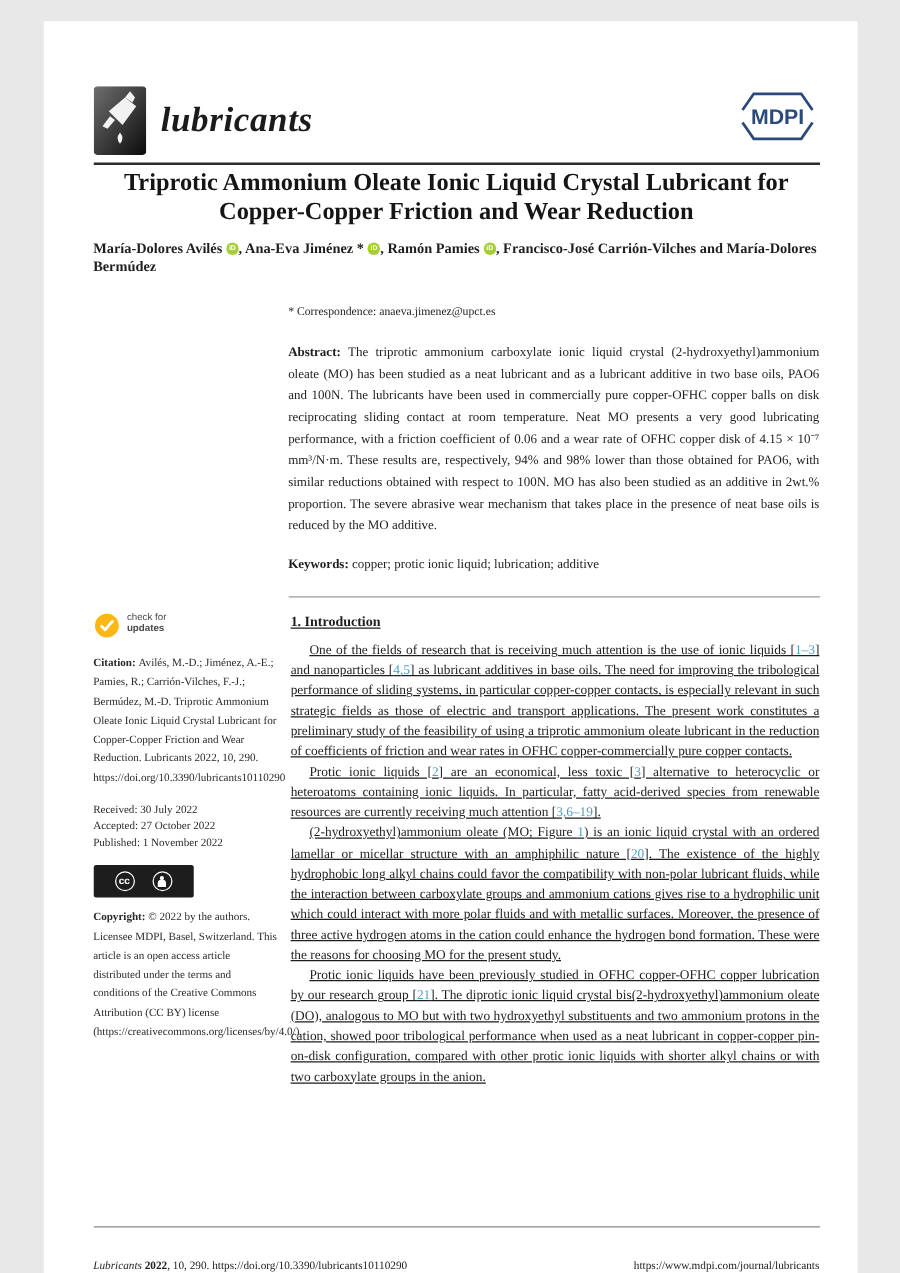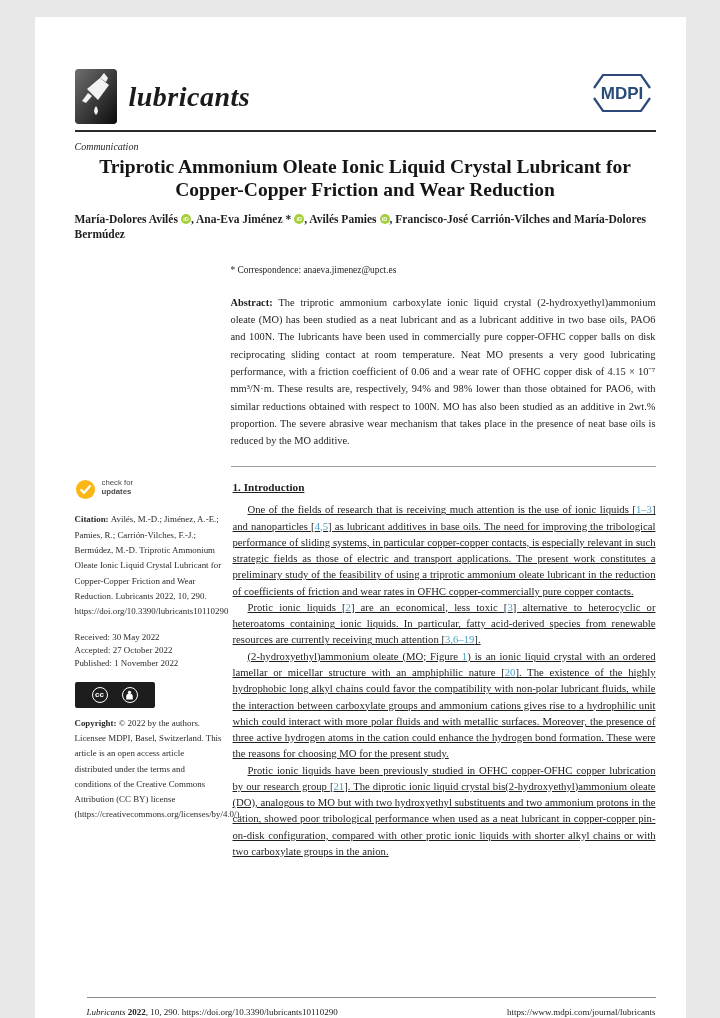--- a/index.html
+++ b/index.html
@@ -58,22 +58,22 @@
         padding:0 10px;box-sizing:border-box;margin:4px 0 8px 0;}
   .cc-circ{width:16px;height:16px;border:1.6px solid #fff;border-radius:50%;
         color:#fff;font-family:"Liberation Sans",sans-serif;font-size:8px;
         font-weight:bold;text-align:center;line-height:16px;box-sizing:border-box;
         display:flex;align-items:center;justify-content:center;}
 
   .ref{color:#4d9fc7;}
   a,.linkish{color:inherit;text-decoration:none;}
 
   
-  .footer{position:absolute;left:52px;right:30px;bottom:18px;
-        border-top:1px solid #8a8a8a;padding-top:9px;display:flex;
+  .footer{position:absolute;left:40px;right:30px;bottom:18px;
+        border-top:1px solid #8a8a8a;padding-top:25px;display:flex;
         justify-content:space-between;font-size:9px;color:#222;}
   .it{font-style:italic;} .bd{font-weight:bold;}
 </style>
 </head>
 <body>
 
 <div class="page">
   <div class="inner">
 
     <div class="hdr">
@@ -94,31 +94,33 @@
         <span class="journal-name">lubricants</span>
       </div>
       <svg width="68" height="48" viewBox="0 0 68 48">
         <polyline points="6,19 15,6 53,6 62,19" fill="none" stroke="#2b4a7a" stroke-width="2.2"></polyline>
         <polyline points="6,29 15,42 53,42 62,29" fill="none" stroke="#2b4a7a" stroke-width="2.2"></polyline>
         <text x="34" y="30" text-anchor="middle" font-family="Liberation Sans, sans-serif" font-size="17" font-weight="bold" fill="#2b4a7a">MDPI</text>
       </svg>
     </div>
     <hr class="hdr-rule">
 
-    <div class="article-type">Communication</div>
     <div class="title">Triprotic Ammonium Oleate Ionic Liquid Crystal Lubricant for Copper-Copper Friction and Wear Reduction</div>
-    <div class="authors"><span>María-Dolores Avilés</span><span class="orcid-icon">iD</span>, <span>Ana-Eva Jiménez</span> <span class="corr-star">*</span><span class="orcid-icon">iD</span>, <span>Avilés Pamies</span><span class="orcid-icon">iD</span>, <span>Francisco-José Carrión-Vilches</span> and <span>María-Dolores Bermúdez</span></div>
+    <div class="authors"><span>María-Dolores Avilés</span><span class="orcid-icon">iD</span>, <span>Ana-Eva Jiménez</span> <span class="corr-star">*</span><span class="orcid-icon">iD</span>, <span>Ramón Pamies</span><span class="orcid-icon">iD</span>, <span>Francisco-José Carrión-Vilches</span> and <span>María-Dolores Bermúdez</span></div>
 
     <div class="meta-block">
       <div class="corr-line">
         <span>*</span>
         <span>Correspondence: </span><span class="linkish">anaeva.jimenez@upct.es</span>
       </div>
       <div class="abstract">
         <span class="lbl">Abstract: </span><span>The triprotic ammonium carboxylate ionic liquid crystal (2-hydroxyethyl)ammonium oleate (MO) has been studied as a neat lubricant and as a lubricant additive in two base oils, PAO6 and 100N. The lubricants have been used in commercially pure copper-OFHC copper balls on disk reciprocating sliding contact at room temperature. Neat MO presents a very good lubricating performance, with a friction coefficient of 0.06 and a wear rate of OFHC copper disk of 4.15 × 10⁻⁷ mm³/N·m. These results are, respectively, 94% and 98% lower than those obtained for PAO6, with similar reductions obtained with respect to 100N. MO has also been studied as an additive in 2wt.% proportion. The severe abrasive wear mechanism that takes place in the presence of neat base oils is reduced by the MO additive.</span>
+      </div>
+      <div class="keywords">
+        <span class="lbl">Keywords: </span><span>copper; protic ionic liquid; lubrication; additive</span>
       </div>
       <hr class="meta-divider">
     </div>
 
     <div class="columns">
       <div class="sidebar">
 
         <div class="update-badge">
           <svg class="update-circle" viewBox="0 0 22 22">
             <circle cx="11" cy="11" r="10" fill="#fdb714"></circle>
@@ -128,21 +130,21 @@
             <div>check for</div>
             <div class="b2">updates</div>
           </div>
         </div>
 
         <div class="side-sec">
           <span class="lbl">Citation: </span><span>Avilés, M.-D.; Jiménez, A.-E.; Pamies, R.; Carrión-Vilches, F.-J.; Bermúdez, M.-D. Triprotic Ammonium Oleate Ionic Liquid Crystal Lubricant for Copper-Copper Friction and Wear Reduction. Lubricants 2022, 10, 290. https://doi.org/10.3390/lubricants10110290</span>
         </div>
 
         <div class="side-sec dates">
-          <div>Received: 30 May 2022</div>
+          <div>Received: 30 July 2022</div>
           <div>Accepted: 27 October 2022</div>
           <div>Published: 1 November 2022</div>
         </div>
 
 
         <div class="cc-badge">
           <span class="cc-circ">cc</span>
           <span class="cc-circ">
             <svg width="9" height="10" viewBox="0 0 9 10">
               <circle cx="4.5" cy="2.4" r="1.7" fill="#fff"></circle>

